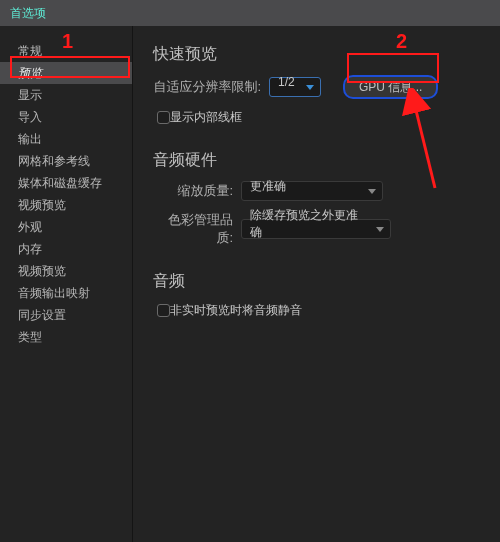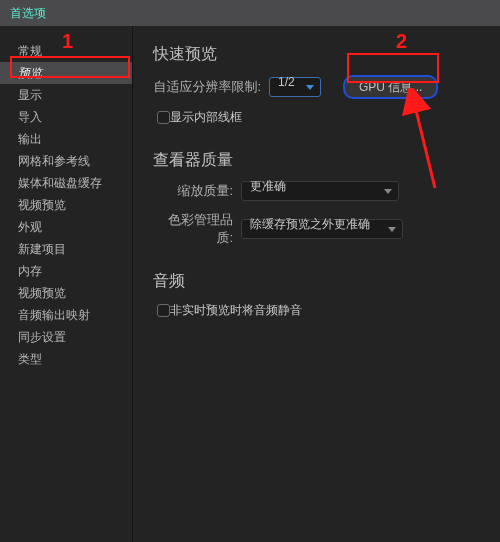--- a/index.html
+++ b/index.html
@@ -108,21 +108,20 @@
   <div class="sidebar">
     <div class="sidebar-item"><span>常规</span></div>
     <div class="sidebar-item selected"><span>预览</span></div>
     <div class="sidebar-item"><span>显示</span></div>
     <div class="sidebar-item"><span>导入</span></div>
     <div class="sidebar-item"><span>输出</span></div>
     <div class="sidebar-item"><span>网格和参考线</span></div>
     <div class="sidebar-item"><span>媒体和磁盘缓存</span></div>
     <div class="sidebar-item"><span>视频预览</span></div>
     <div class="sidebar-item"><span>外观</span></div>
-    <div class="sidebar-item"><span>新建项目</span></div>
     <div class="sidebar-item"><span>内存</span></div>
     <div class="sidebar-item"><span>视频预览</span></div>
     <div class="sidebar-item"><span>音频输出映射</span></div>
     <div class="sidebar-item"><span>同步设置</span></div>
     <div class="sidebar-item"><span>类型</span></div>
   </div>
 
   <div class="main">
 
     <div class="section">
@@ -137,30 +136,30 @@
             <span>GPU 信息...</span>
           </span>
       </div>
       <div class="checkbox-row">
         <span class="checkbox"></span>
         <span>显示内部线框</span>
       </div>
     </div>
 
     <div class="section">
-      <div class="section-title">查看器质量</div>
+      <div class="section-title">音频硬件</div>
       <div class="row">
         <span class="label w2">缩放质量:</span>
-        <span class="select" style="width:158px">
+        <span class="select" style="width:142px">
             <span>更准确</span>
           </span>
       </div>
       <div class="row">
         <span class="label w2">色彩管理品质:</span>
-        <span class="select" style="width:162px">
+        <span class="select" style="width:150px">
             <span>除缓存预览之外更准确</span>
           </span>
       </div>
     </div>
 
     <div class="section">
       <div class="section-title">音频</div>
       <div class="checkbox-row">
         <span class="checkbox"></span>
         <span>非实时预览时将音频静音</span>

